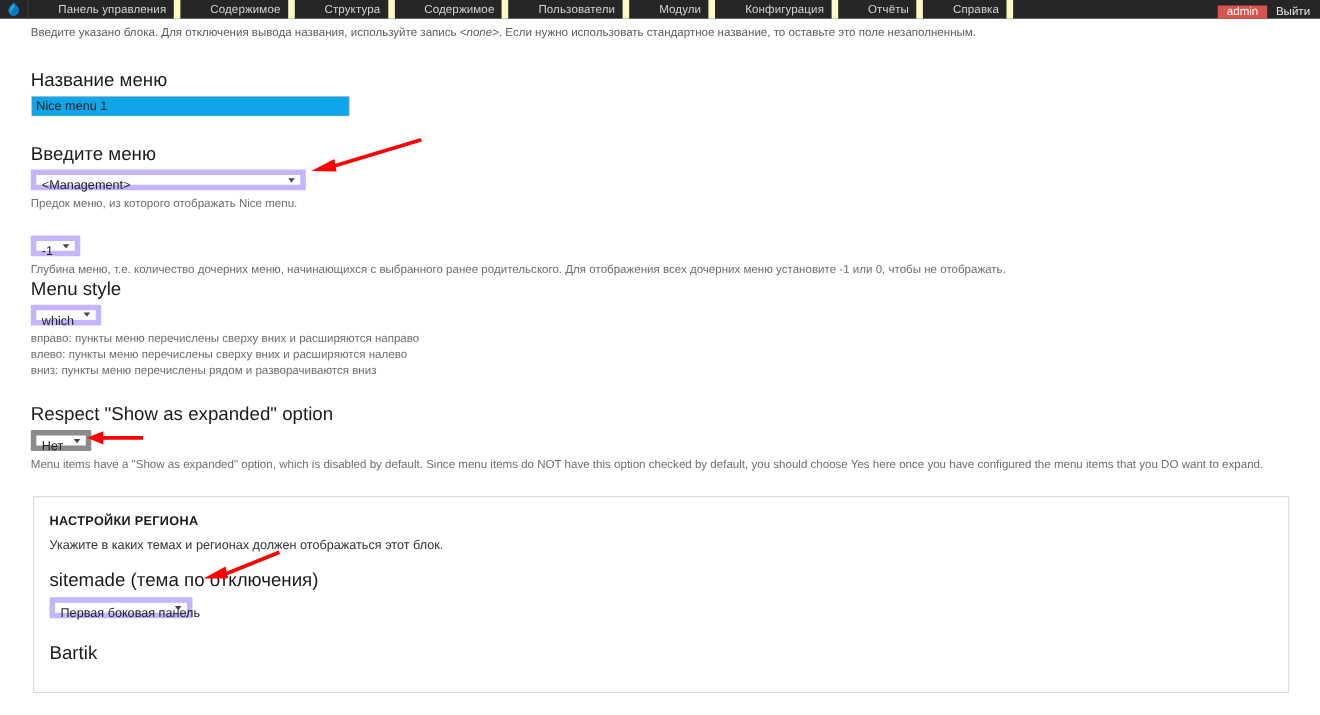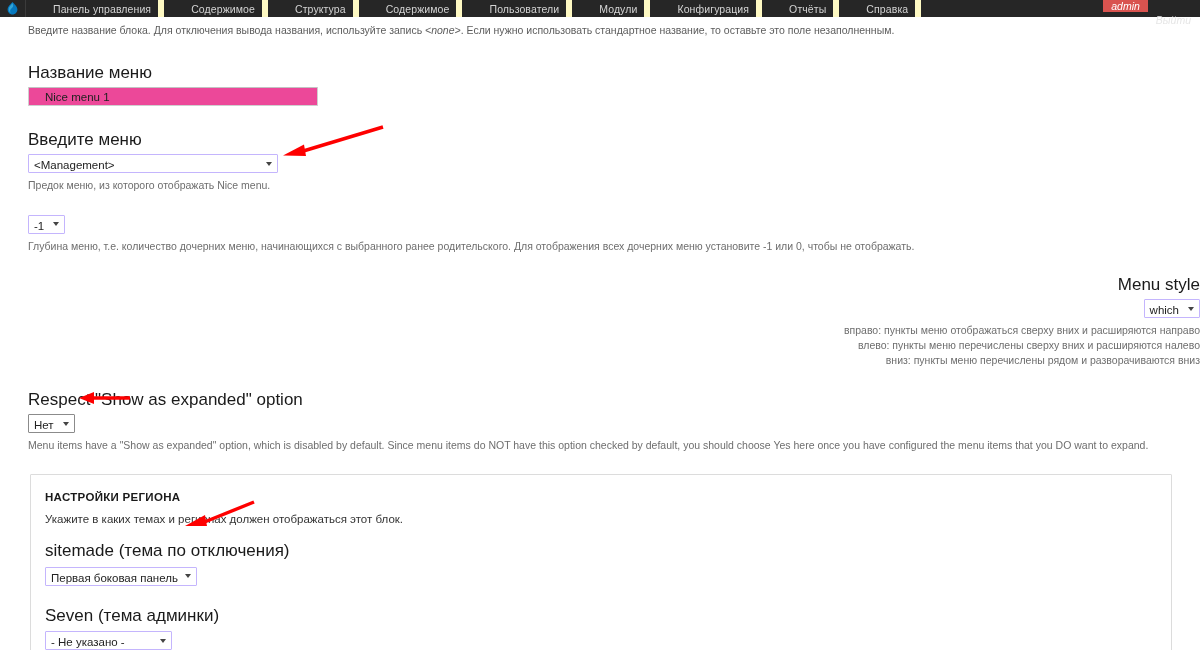--- a/index.html
+++ b/index.html
@@ -41,22 +41,21 @@
     color: #d3d3d3;
     border-right: 6px solid #fef9c3;
     cursor: pointer;
     letter-spacing: .1px;
     margin-left: 20px;
   }
   .toolbar-right {
     position: absolute;
     right: 0; top: 0; bottom: 0;
     display: flex;
-    align-items: flex-start;
-    font-style: italic;
+    align-items: flex-end;
   }
   .toolbar-user {
     display: flex;
     align-items: center;
     padding: 0 8px;
     background: #d9534f;
     color: #ffffff;
     cursor: pointer;
   }
   .toolbar-logout {
@@ -89,35 +88,35 @@
     font-size: 17px;
     font-weight: normal;
     color: #1a1a1a;
     margin: 0 0 4px 0;
   }
 
   input.text-field {
     display: block;
     width: 290px;
     height: 19px;
-    padding: 1px 16px;
+    padding: 1px 4px;
     font-size: 11.5px;
     font-family: "Liberation Sans", sans-serif;
     color: #222;
     border: 1px solid #cfcfcf;
     border-top-color: #c2c2c2;
-    background: #ec4899;
+    background: #0ea5e9;
     border-radius: 1px;
     outline: none;
   }
 
   .select-wrap {
     position: relative;
     display: inline-block;
-    border: 1px solid #c4b5fd;
+    border: 5px solid #c4b5fd;
     background: #fff;
     border-radius: 1px;
     height: 19px;
     vertical-align: middle;
   }
   .select-wrap.focused { border-color: #8b8b8b; }
   .select-wrap .sel-text {
     display: inline-block;
     font-size: 11.5px;
     color: #222;
@@ -197,21 +196,21 @@
 
   <div class="toolbar-right">
     <div class="toolbar-user">admin</div>
     <div class="toolbar-logout">Выйти</div>
   </div>
 </div>
 
 <div class="page">
 
   <div class="intro">
-    <span>Введите название блока. Для отключения вывода названия, используйте запись </span><span class="tok">&lt;none&gt;</span><span>. Если нужно использовать стандартное название, то оставьте это поле незаполненным.</span>
+    <span>Введите указано блока. Для отключения вывода названия, используйте запись </span><span class="tok">&lt;none&gt;</span><span>. Если нужно использовать стандартное название, то оставьте это поле незаполненным.</span>
   </div>
 
   <div class="form-area">
 
     <div class="form-item" style="margin-top:26px;">
       <label class="field-label">Название меню</label>
       <input class="text-field" type="text" value="Nice menu 1" style="">
     </div>
 
     <div class="form-item" style="margin-top:24px;">
@@ -224,28 +223,28 @@
     </div>
 
     <div class="form-item" style="margin-top:22px;">
       <div class="select-wrap">
         <span class="sel-text">-1</span>
         <span class="caret"></span>
       </div>
       <div class="desc">Глубина меню, т.е. количество дочерних меню, начинающихся с выбранного ранее родительского. Для отображения всех дочерних меню установите -1 или 0, чтобы не отображать.</div>
     </div>
 
-    <div class="form-item" style="margin-top:22px;text-align:right;">
+    <div class="form-item" style="">
       <label class="field-label">Menu style</label>
       <div class="select-wrap">
         <span class="sel-text">which</span>
         <span class="caret"></span>
       </div>
       <div class="desc desc-lines">
-        <div>вправо: пункты меню отображаться сверху вних и расширяются направо</div>
+        <div>вправо: пункты меню перечислены сверху вних и расширяются направо</div>
         <div>влево: пункты меню перечислены сверху вних и расширяются налево</div>
         <div>вниз: пункты меню перечислены рядом и разворачиваются вниз</div>
       </div>
     </div>
 
     <div class="form-item" style="margin-top:22px;">
       <label class="field-label">Respect "Show as expanded" option</label>
       <div class="select-wrap focused">
         <span class="sel-text">Нет</span>
         <span class="caret"></span>
@@ -254,33 +253,26 @@
     </div>
 
   </div>
 
   <div class="fieldset">
     <div class="fieldset-legend">НАСТРОЙКИ РЕГИОНА</div>
     <div class="fieldset-desc">Укажите в каких темах и регионах должен отображаться этот блок.</div>
 
     <div class="theme-block">
       <label class="field-label">sitemade (тема по отключения)</label>
-      <div class="select-wrap" style="width:152px;">
+      <div class="select-wrap" style="width:130px;">
         <span class="sel-text">Первая боковая панель</span>
         <span class="caret"></span>
       </div>
     </div>
 
-    <div class="theme-block" style="margin-top:20px;">
-      <label class="field-label">Seven (тема админки)</label>
-      <div class="select-wrap" style="width:127px;">
-        <span class="sel-text">- Не указано -</span>
-        <span class="caret"></span>
-      </div>
-    </div>
 
     <div class="theme-block" style="margin-top:22px;">
       <label class="field-label">Bartik</label>
 
     </div>
   </div>
 
   <svg class="arrow" style="left:278px; top:104px;" width="110" height="40" viewBox="0 0 110 40">
     <line x1="105" y1="6" x2="22" y2="31" stroke="#fe0000" stroke-width="3.4" stroke-linecap="butt"></line>
     <polygon points="5,34.5 26,23.5 28,35" fill="#fe0000"></polygon>

